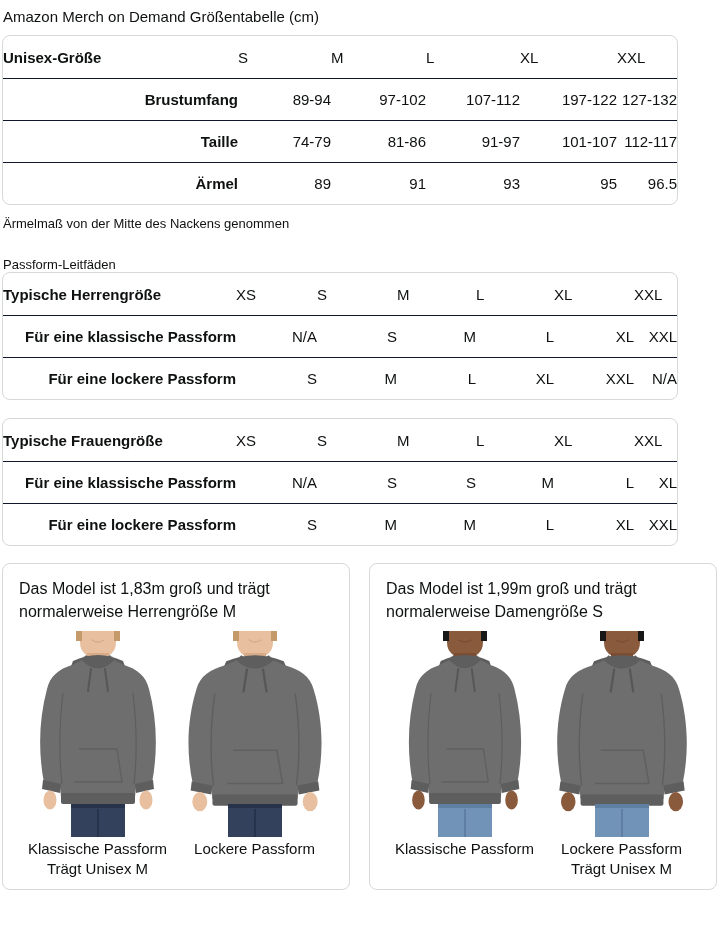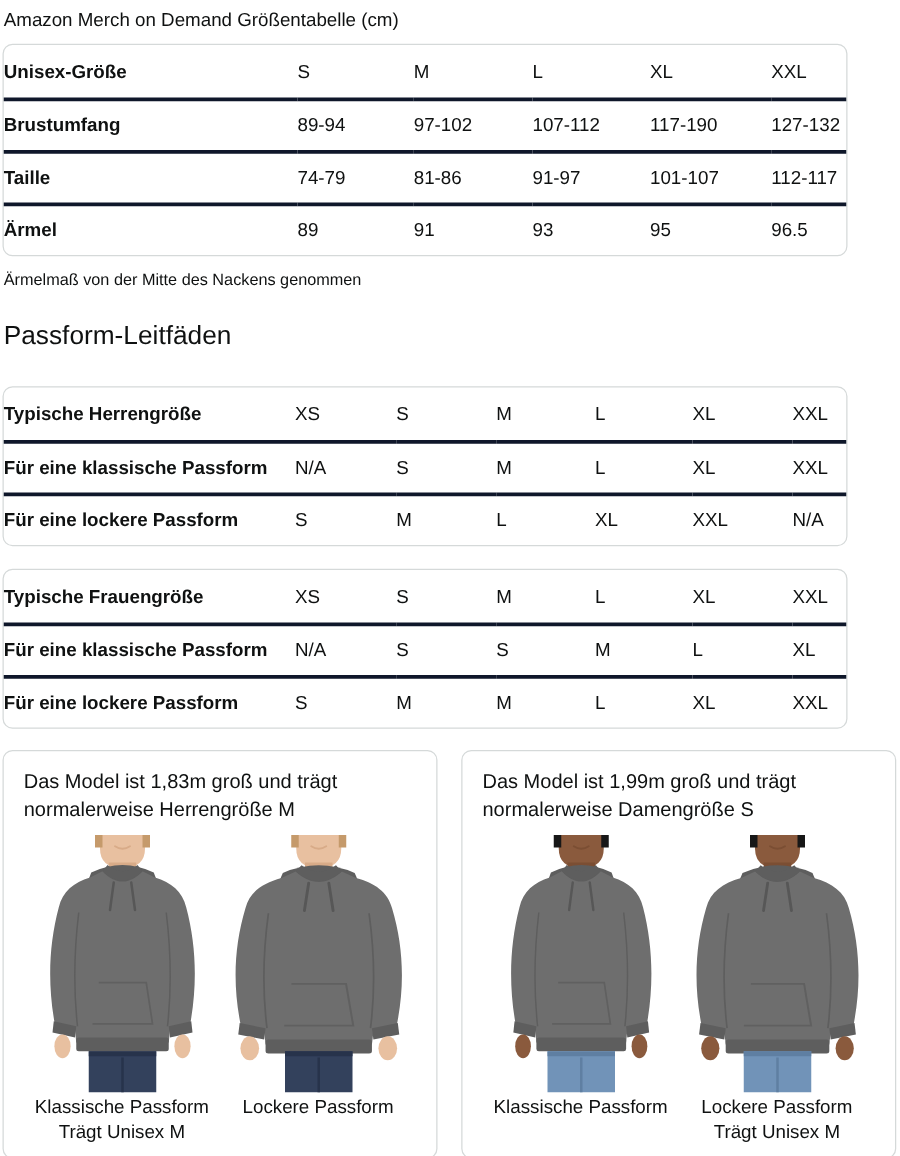--- a/index.html
+++ b/index.html
@@ -17,26 +17,26 @@
   table.sizes {
     width: 676px;
     border: 1px solid #d5d9d9;
     border-radius: 8px;
     border-collapse: separate;
     border-spacing: 0;
     font-size: 15px;
     table-layout: fixed;
   }
   table.sizes td { height: 42px; padding: 0; vertical-align: middle; }
-  table.sizes tr:not(:first-child) td { border-top: 3px solid #0f172a; }
+  table.sizes tr:not(:first-child) td { border-top: 1px solid #0f172a; text-align: right; }
   td.label { font-weight: bold; padding-left: 18px; }
   td.val { padding-left: 16px; }
 
   .note { font-size: 13px; margin: 11px 0 0 1px; }
-  .section-title { font-size: 21px; margin: 26px 0 28px 1px; }
+  .section-title { font-size: 13px; margin: 26px 0 0 1px; }
   .table-gap { height: 18px; }
 
   .cards { display: flex; gap: 19px; margin-top: 17px; }
   .card {
     width: 348px;
     border: 1px solid #d5d9d9;
     border-radius: 8px;
     padding: 14px 16px 12px 16px;
   }
   .card-desc { font-size: 16px; line-height: 1.42; }
@@ -103,21 +103,21 @@
     <td class="val">M</td>
     <td class="val">L</td>
     <td class="val">XL</td>
     <td class="val">XXL</td>
   </tr>
   <tr>
     <td class="label">Brustumfang</td>
     <td class="val">89-94</td>
     <td class="val">97-102</td>
     <td class="val">107-112</td>
-    <td class="val">117-190</td>
+    <td class="val">197-122</td>
     <td class="val">127-132</td>
   </tr>
   <tr>
     <td class="label">Taille</td>
     <td class="val">74-79</td>
     <td class="val">81-86</td>
     <td class="val">91-97</td>
     <td class="val">101-107</td>
     <td class="val">112-117</td>
   </tr>

